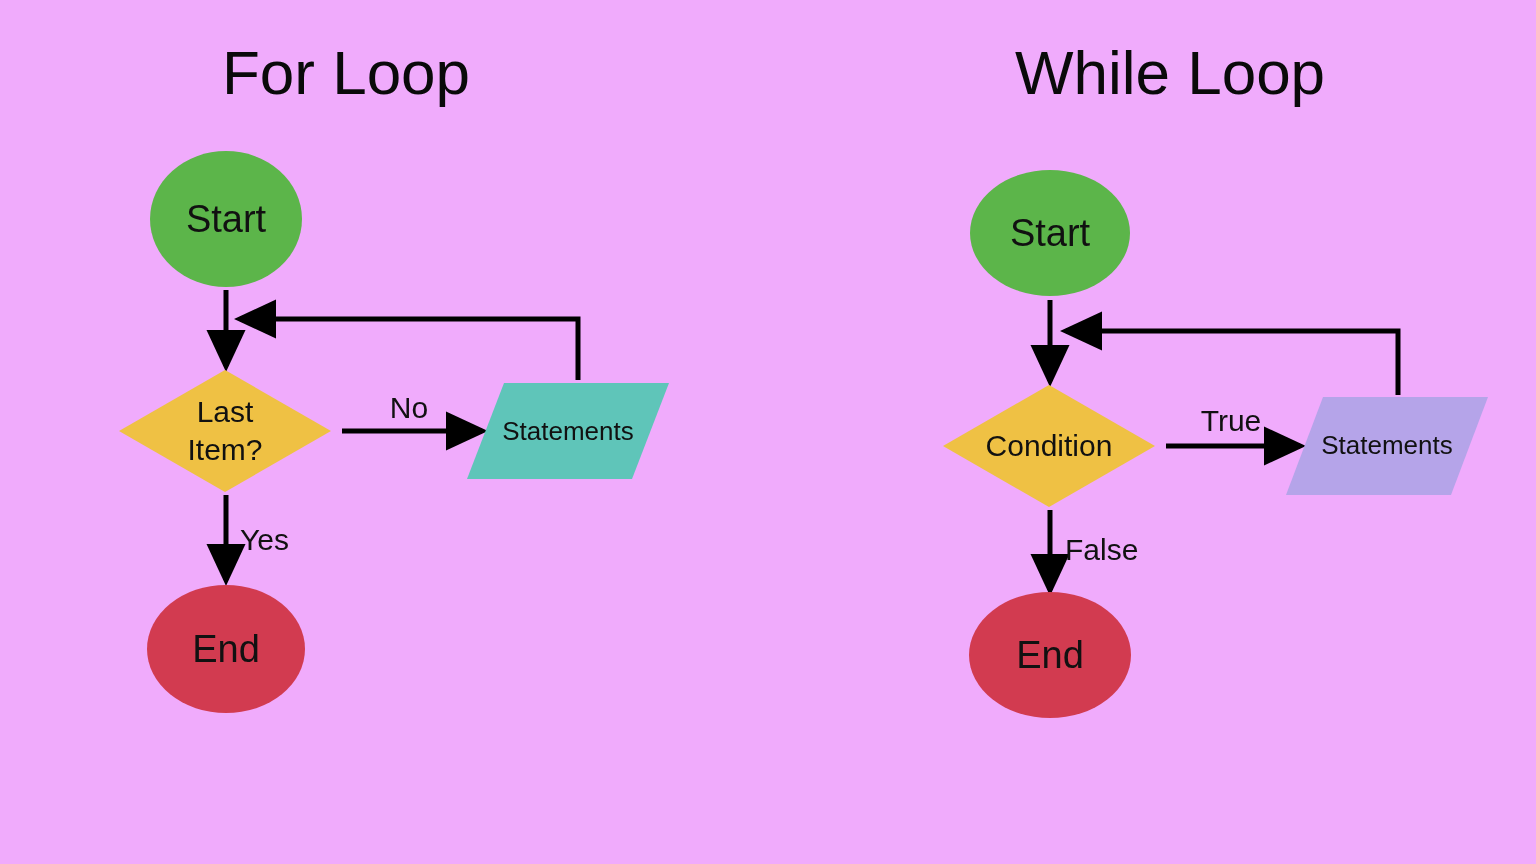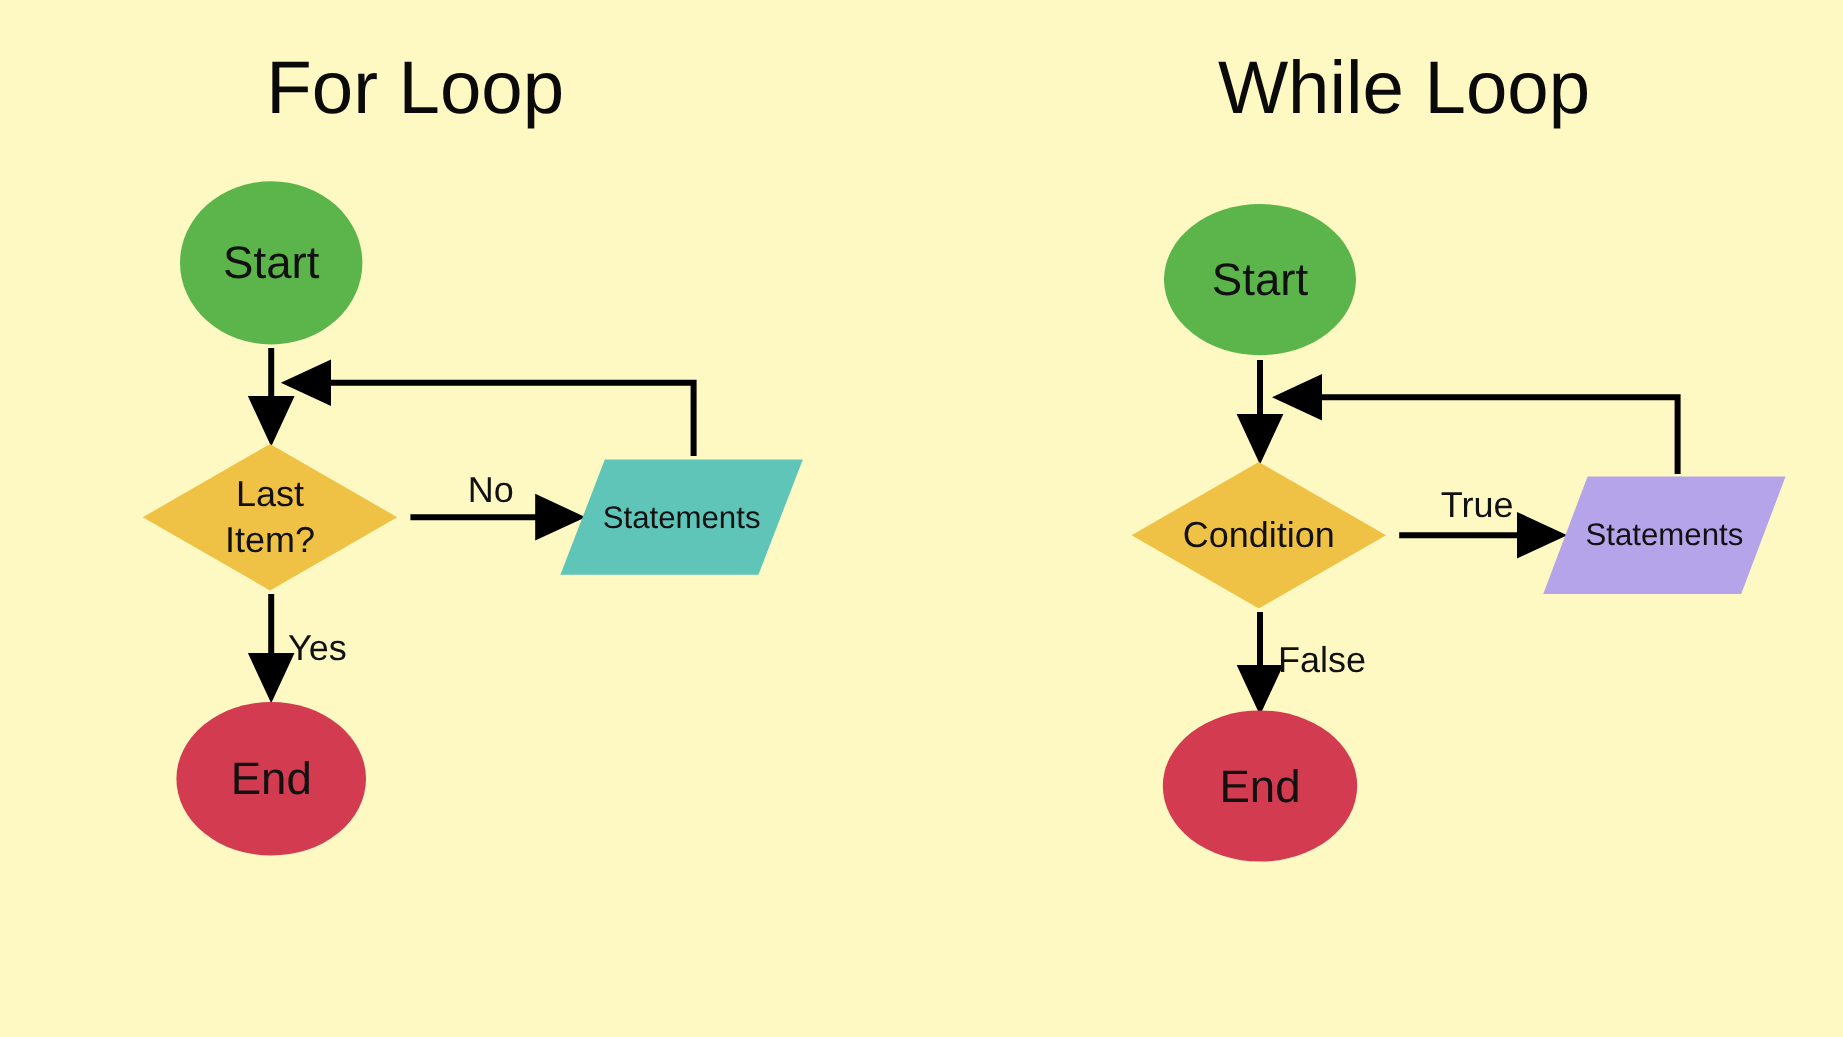--- a/index.html
+++ b/index.html
@@ -11,21 +11,21 @@
   body {
     width: 1536px;
     height: 864px;
     overflow: hidden;
     font-family: "Liberation Sans", sans-serif;
   }
   #canvas {
     position: relative;
     width: 1536px;
     height: 864px;
-    background: #fef9c3;
+    background: #f0abfc;
   }
   svg.flow-svg {
     position: absolute;
     top: 0;
     left: 0;
     width: 1536px;
     height: 864px;
     display: block;
   }
   text {

